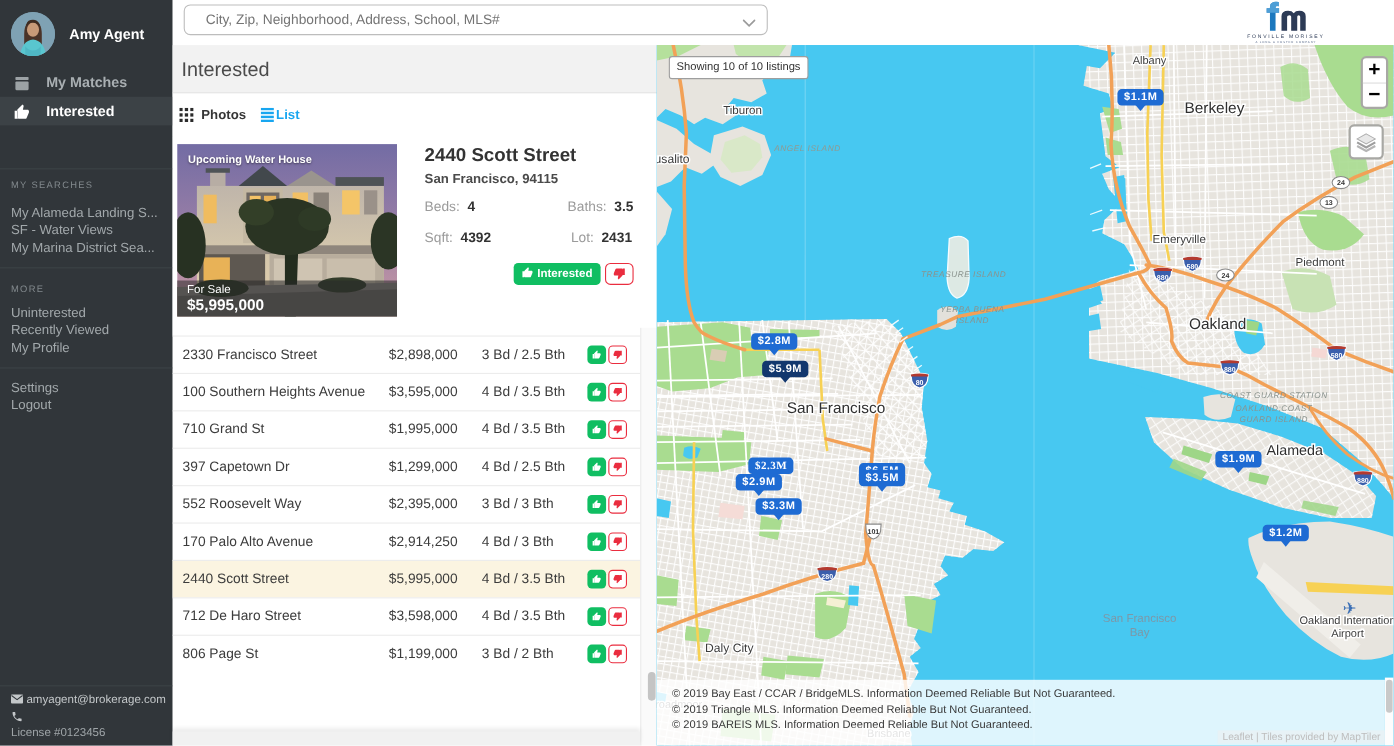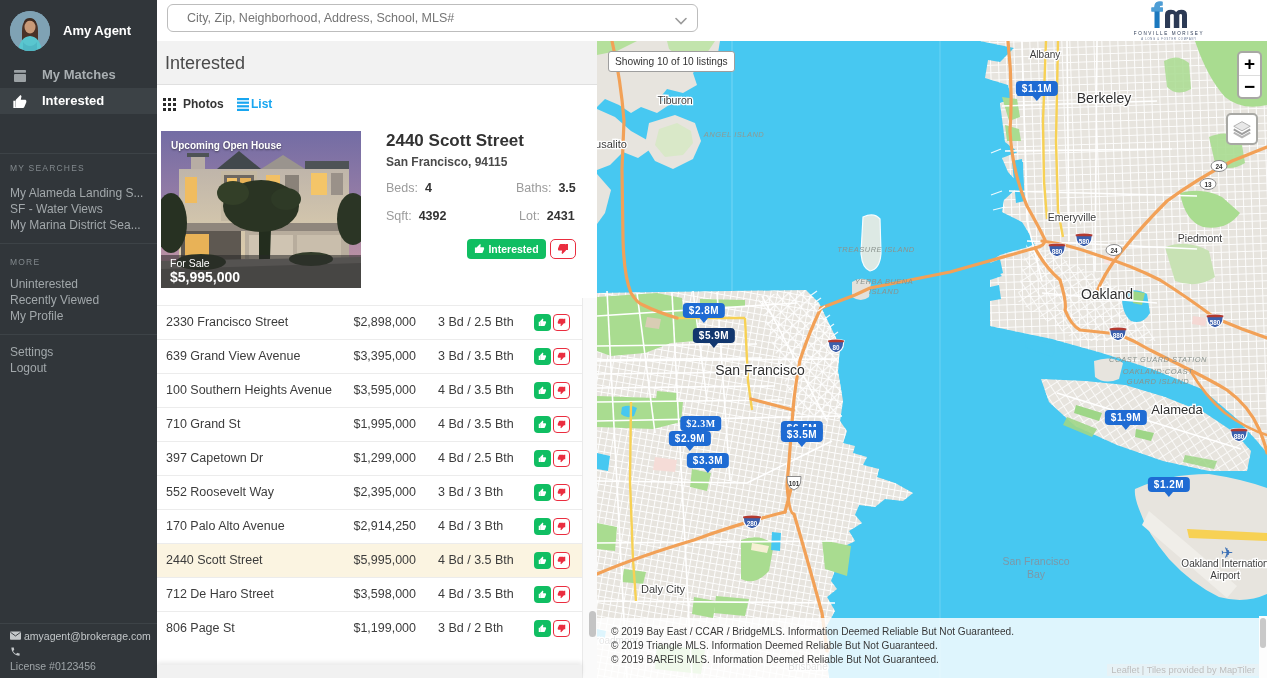--- a/index.html
+++ b/index.html
@@ -214,21 +214,21 @@
           <ellipse cx="100" cy="75" rx="38" ry="26" fill="#2A3423"></ellipse>
           <ellipse cx="72" cy="62" rx="16" ry="12" fill="#333F28"></ellipse>
           <ellipse cx="125" cy="68" rx="15" ry="11" fill="#2E3A26"></ellipse>
           <ellipse cx="10" cy="92" rx="16" ry="30" fill="#273122"></ellipse>
           <ellipse cx="192" cy="88" rx="16" ry="26" fill="#2B3525"></ellipse>
           <rect x="0" y="130" width="200" height="27" fill="#6E6A66"></rect>
           <path d="M0 130 L200 126 L200 132 L0 138 Z" fill="#8C8884"></path>
           <ellipse cx="150" cy="128" rx="22" ry="7" fill="#323C2A"></ellipse>
           <ellipse cx="40" cy="131" rx="25" ry="8" fill="#2C3625"></ellipse>
         </svg>
-        <div class="lab">Upcoming Open House</div>
+        <div class="lab">Upcoming Water House</div>
         <div class="band">
             <div class="fs">For Sale</div>
             <div class="pr">$5,995,000</div>
           </div>
       </div>
       <div id="c-title">2440 Scott Street</div>
       <div id="c-city">San Francisco, 94115</div>
       <div class="stat" style="left:229px;top:57px;">Beds:&nbsp; <b>4</b></div>
       <div class="stat" style="left:359px;top:57px;">Baths:&nbsp; <b>3.5</b></div>
       <div class="stat" style="left:229px;top:85px;">Sqft:&nbsp; <b>4392</b></div>
@@ -238,33 +238,20 @@
           </svg>Interested</div>
       <div class="btn-dislike"><svg width="12" height="12" viewBox="0 0 24 24" style="margin:3px 0 0 6px;">
             <path fill="#EA2D3F" d="M22 14h-4V2h4zM2 13c0 1.1.9 2 2 2h6.3l-1 4.6v.3c0 .4.2.8.4 1l1.1 1.1 6.6-6.6c.4-.4.6-.9.6-1.4V4c0-1.1-.9-2-2-2H7c-.8 0-1.5.5-1.8 1.2l-3 7.1c-.1.2-.2.5-.2.7v2z"></path>
           </svg></div>
     </div>
     <div id="rows">
       <div class="lrow">
           <span class="a">2330 Francisco Street</span>
           <span class="p">$2,898,000</span>
           <span class="b">3 Bd / 2.5 Bth</span>
-          <span class="sq g"><svg width="9" height="9" viewBox="0 0 24 24" style="margin:4px 0 0 4px;">
-              <path fill="#fff" d="M2 10h4v11H2zM21.5 10.5c0-1.1-.9-2-2-2h-6.3l1-4.6v-.3c0-.4-.2-.8-.4-1L12.7 1.5 6.1 8.1c-.4.4-.6.9-.6 1.4V19c0 1.1.9 2 2 2h9c.8 0 1.5-.5 1.8-1.2l3-7.1c.1-.2.2-.5.2-.7v-1.5z"></path>
-            </svg></span>
-          <span class="sq r">
-            <svg width="9" height="9" viewBox="0 0 24 24" style="margin:3px 0 0 3px;display:block;">
-              <path fill="#EA2D3F" d="M22 14h-4V2h4zM2 13c0 1.1.9 2 2 2h6.3l-1 4.6v.3c0 .4.2.8.4 1l1.1 1.1 6.6-6.6c.4-.4.6-.9.6-1.4V4c0-1.1-.9-2-2-2H7c-.8 0-1.5.5-1.8 1.2l-3 7.1c-.1.2-.2.5-.2.7v2z"></path>
-            </svg>
-          </span>
-        </div>
-      <div class="lrow">
-          <span class="a">639 Grand View Avenue</span>
-          <span class="p">$3,395,000</span>
-          <span class="b">3 Bd / 3.5 Bth</span>
           <span class="sq g"><svg width="9" height="9" viewBox="0 0 24 24" style="margin:4px 0 0 4px;">
               <path fill="#fff" d="M2 10h4v11H2zM21.5 10.5c0-1.1-.9-2-2-2h-6.3l1-4.6v-.3c0-.4-.2-.8-.4-1L12.7 1.5 6.1 8.1c-.4.4-.6.9-.6 1.4V19c0 1.1.9 2 2 2h9c.8 0 1.5-.5 1.8-1.2l3-7.1c.1-.2.2-.5.2-.7v-1.5z"></path>
             </svg></span>
           <span class="sq r">
             <svg width="9" height="9" viewBox="0 0 24 24" style="margin:3px 0 0 3px;display:block;">
               <path fill="#EA2D3F" d="M22 14h-4V2h4zM2 13c0 1.1.9 2 2 2h6.3l-1 4.6v.3c0 .4.2.8.4 1l1.1 1.1 6.6-6.6c.4-.4.6-.9.6-1.4V4c0-1.1-.9-2-2-2H7c-.8 0-1.5.5-1.8 1.2l-3 7.1c-.1.2-.2.5-.2.7v2z"></path>
             </svg>
           </span>
         </div>
       <div class="lrow">

